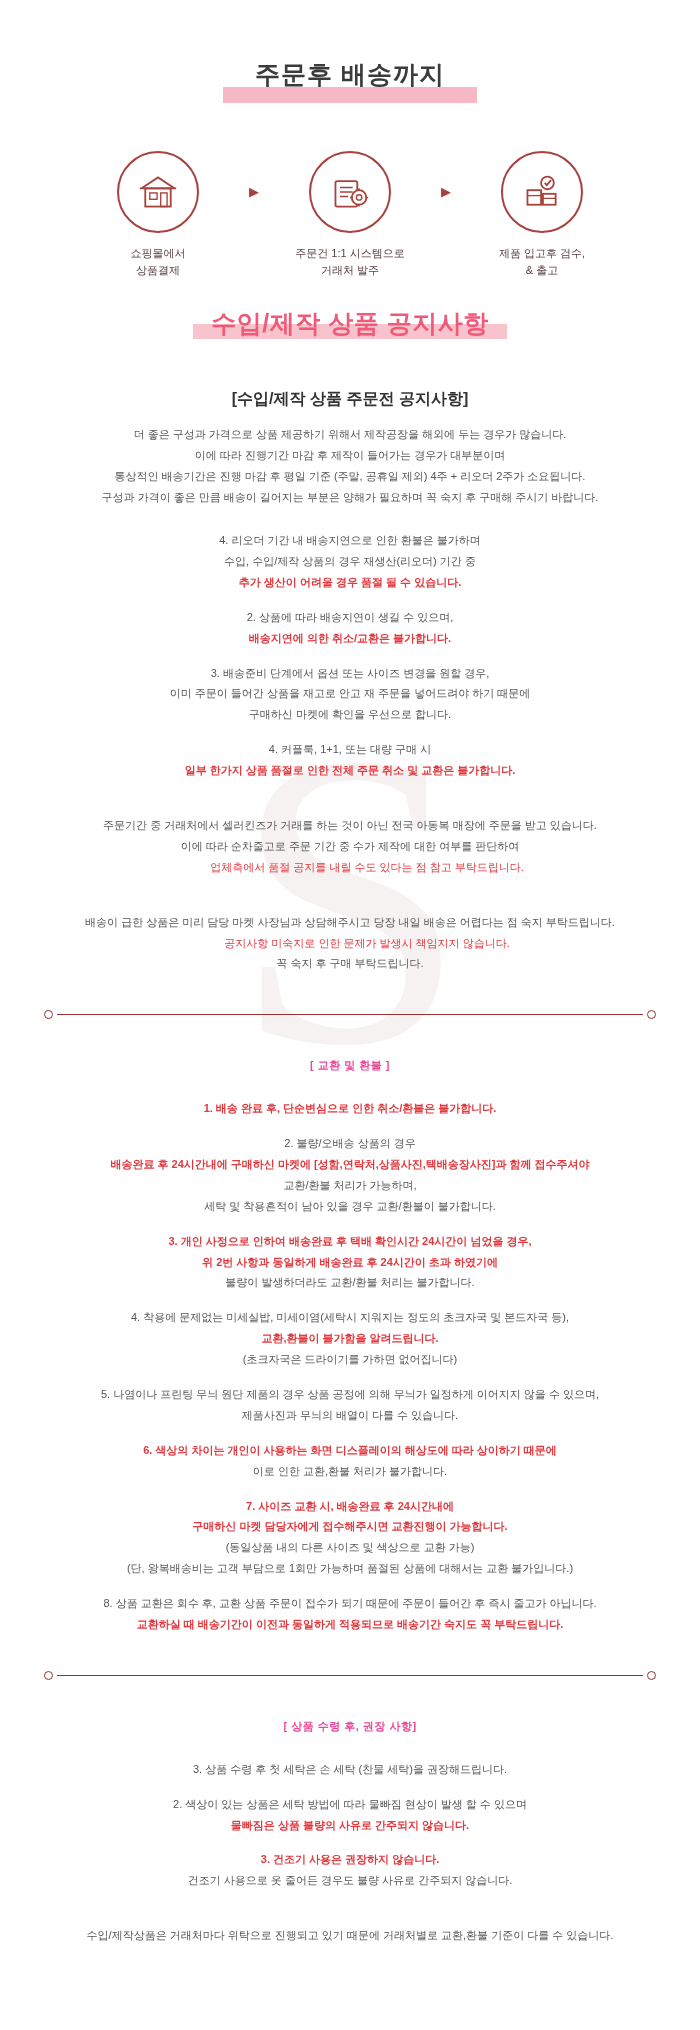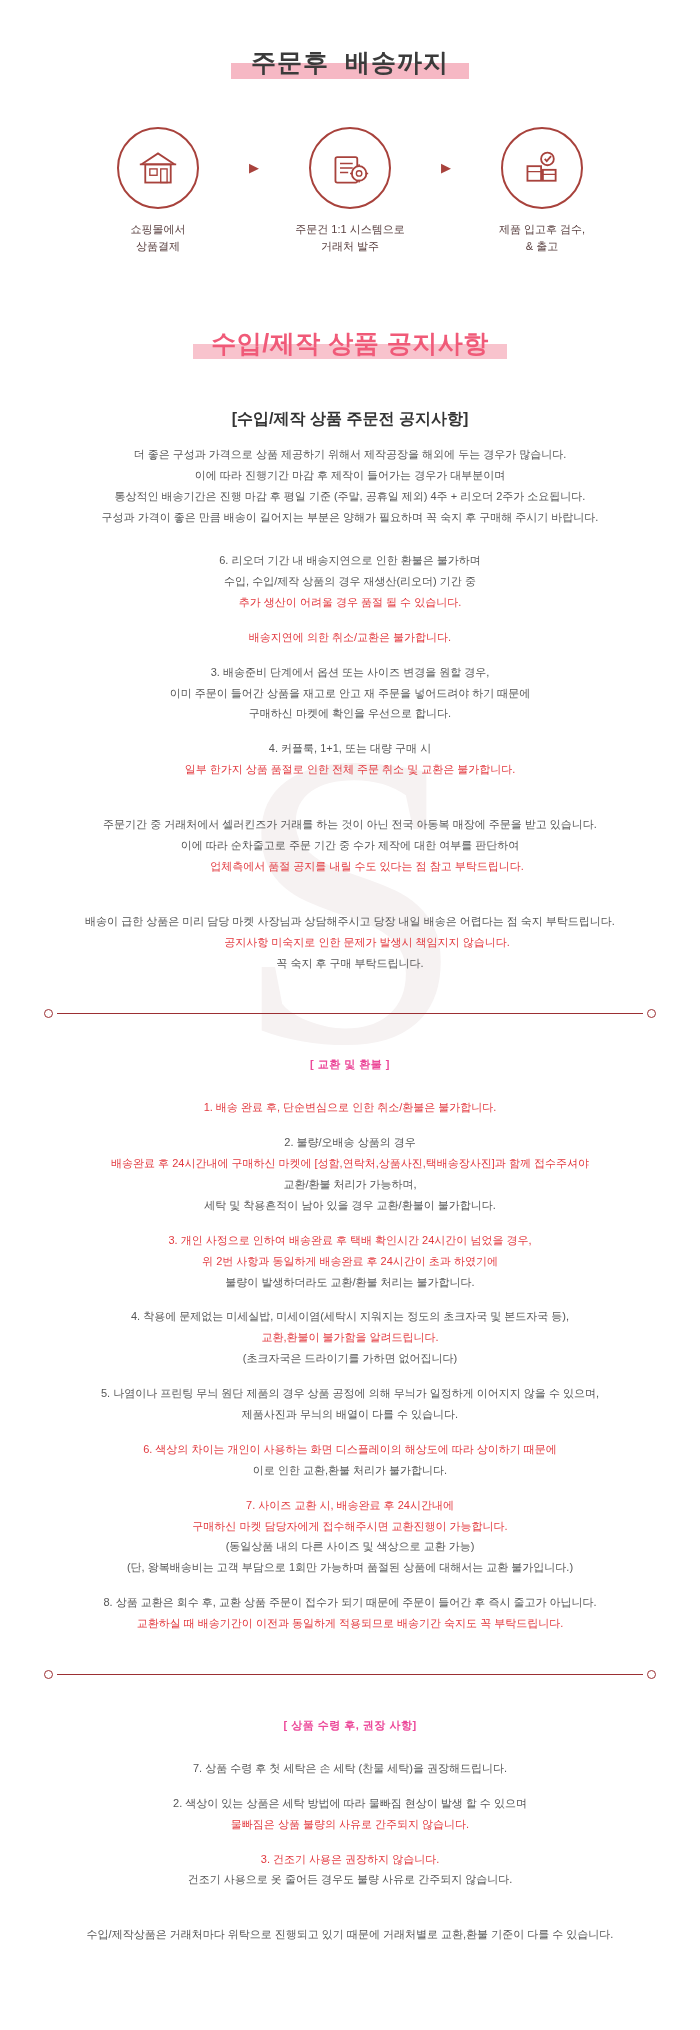--- a/index.html
+++ b/index.html
@@ -48,26 +48,25 @@
     position: absolute;
     left: 0; right: 0;
     bottom: 2px;
     height: 16px;
     background: #f6b8c4;
     z-index: 0;
   }
   .top-banner h1 {
     position: relative;
     z-index: 1;
-    margin: 0;
+    margin: 12px;
     font-size: 25px;
     letter-spacing: 1px;
     color: #3b3b3b;
     font-weight: bold;
-    font-family: Liberation Mono, monospace;
   }
 
   
   .steps {
     margin-top: 46px;
     display: flex;
     justify-content: center;
     align-items: flex-start;
     gap: 10px;
   }
@@ -99,21 +98,21 @@
     margin-top: 34px;
     text-align: center;
     color: #a8423c;
     font-size: 13px;
     line-height: 1;
   }
 
   
   .section-title-wrap {
     text-align: center;
-    margin-top: 70px;
+    margin-top: 26px;
   }
   .section-title {
     display: inline-block;
     position: relative;
     padding: 2px 18px;
   }
   .section-title .hl2 {
     position: absolute;
     left: 0; right: 0;
     bottom: 3px;
@@ -139,21 +138,21 @@
     color: #555555;
   }
   .block.sp-top { margin-top: 42px; }
   .b-title {
     font-weight: bold;
     color: #333333;
     font-size: 16px;
     margin-bottom: 10px;
   }
   .red { color: #e2393f; margin-left: 34px; }
-  .red-b { color: #e2393f; font-weight: normal; }
+  .red-b { color: #e2393f; font-weight: bold; }
   p { margin: 0; }
   .gap-s { height: 14px; }
   .gap-m { height: 22px; }
   .gap-l { height: 34px; }
 
   
   .divider {
     display: flex;
     align-items: center;
     justify-content: center;
@@ -251,25 +250,26 @@
     </div>
 
     <div class="block sp-top">
       <div class="b-title">[수입/제작 상품 주문전 공지사항]</div>
       <p>더 좋은 구성과 가격으로 상품 제공하기 위해서 제작공장을 해외에 두는 경우가 많습니다.</p>
       <p>이에 따라 진행기간 마감 후 제작이 들어가는 경우가 대부분이며</p>
       <p>통상적인 배송기간은 진행 마감 후 평일 기준 (주말, 공휴일 제외) 4주 + 리오더 2주가 소요됩니다.</p>
       <p>구성과 가격이 좋은 만큼 배송이 길어지는 부분은 양해가 필요하며 꼭 숙지 후 구매해 주시기 바랍니다.</p>
 
       <div class="gap-m"></div>
-      <p>6. 리오더 기간 내 배송지연으로 인한 환불은 불가하며</p>
+      <p>4. 리오더 기간 내 배송지연으로 인한 환불은 불가하며</p>
       <p>수입, 수입/제작 상품의 경우 재생산(리오더) 기간 중</p>
       <p class="red-b">추가 생산이 어려울 경우 품절 될 수 있습니다.</p>
 
       <div class="gap-s"></div>
+      <p>2. 상품에 따라 배송지연이 생길 수 있으며,</p>
       <p class="red-b">배송지연에 의한 취소/교환은 불가합니다.</p>
 
       <div class="gap-s"></div>
       <p>3. 배송준비 단계에서 옵션 또는 사이즈 변경을 원할 경우,</p>
       <p>이미 주문이 들어간 상품을 재고로 안고 재 주문을 넣어드려야 하기 때문에</p>
       <p>구매하신 마켓에 확인을 우선으로 합니다.</p>
 
       <div class="gap-s"></div>
       <p>4. 커플룩, 1+1, 또는 대량 구매 시</p>
       <p class="red-b">일부 한가지 상품 품절로 인한 전체 주문 취소 및 교환은 불가합니다.</p>
@@ -335,21 +335,21 @@
     <div class="divider">
       <span class="dot"></span>
       <span class="line"></span>
       <span class="dot"></span>
     </div>
 
     <div class="block">
       <div class="sec-head">[ 상품 수령 후, 권장 사항]</div>
       <div class="gap-m"></div>
 
-      <p>7. 상품 수령 후 첫 세탁은 손 세탁 (찬물 세탁)을 권장해드립니다.</p>
+      <p>3. 상품 수령 후 첫 세탁은 손 세탁 (찬물 세탁)을 권장해드립니다.</p>
 
       <div class="gap-s"></div>
       <p>2. 색상이 있는 상품은 세탁 방법에 따라 물빠짐 현상이 발생 할 수 있으며</p>
       <p class="red-b">물빠짐은 상품 불량의 사유로 간주되지 않습니다.</p>
 
       <div class="gap-s"></div>
       <p class="red-b">3. 건조기 사용은 권장하지 않습니다.</p>
       <p>건조기 사용으로 옷 줄어든 경우도 불량 사유로 간주되지 않습니다.</p>
 
       <div class="gap-l"></div>

